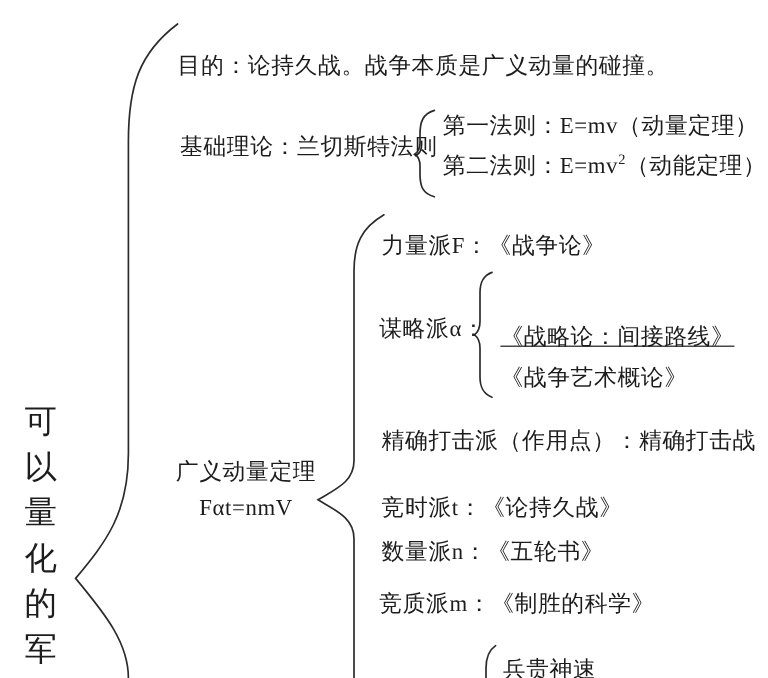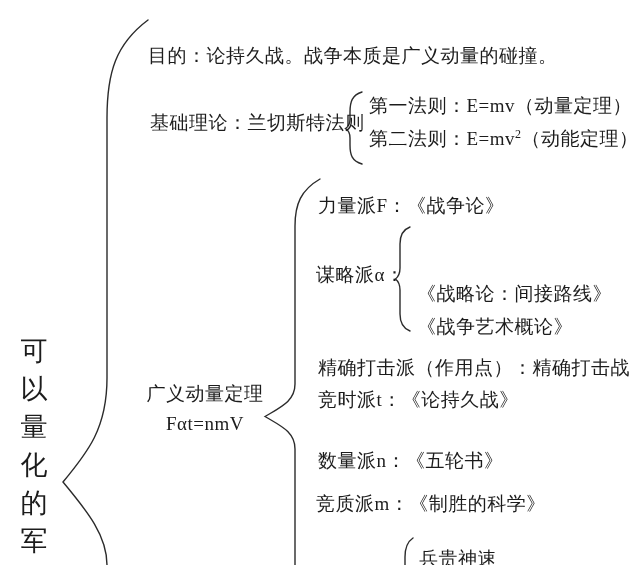--- a/index.html
+++ b/index.html
@@ -51,22 +51,22 @@
   </div>
 
   <div id="gmt-block">
     <div>广义动量定理</div>
     <div>Fαt=nmV</div>
   </div>
 
   <div class="txt" style="left:318px;top:194px;">力量派F：《战争论》</div>
 
   <div class="txt" style="left:316px;top:263px;">谋略派α：</div>
-  <div class="txt" style="left:417px;top:282px;">《战略论：间接路线》</div>
-  <div class="txt" style="left:417px;top:304px;margin-top:11px;">《战争艺术概论》</div>
+  <div class="txt" style="left:417px;top:270px;text-decoration:underline;">《战略论：间接路线》</div>
+  <div class="txt" style="left:417px;top:304px;">《战争艺术概论》</div>
 
   <div class="txt" style="left:318px;top:356px;">精确打击派（作用点）：精确打击战</div>
-  <div class="txt" style="left:318px;top:388px;text-align:right;">竞时派t：《论持久战》</div>
+  <div class="txt" style="left:318px;top:412px;text-align:right;">竞时派t：《论持久战》</div>
   <div class="txt" style="left:318px;top:449px;">数量派n：《五轮书》</div>
   <div class="txt" style="left:316px;top:492px;">竞质派m：《制胜的科学》</div>
   <div class="txt" style="left:419px;top:547px;">兵贵神速</div>
 
 </div>
 
 </body></html>

